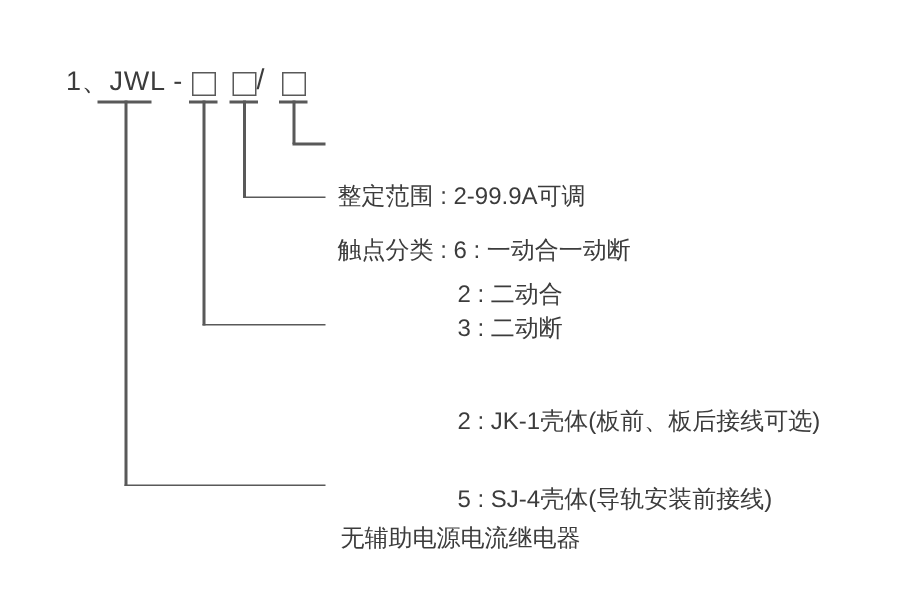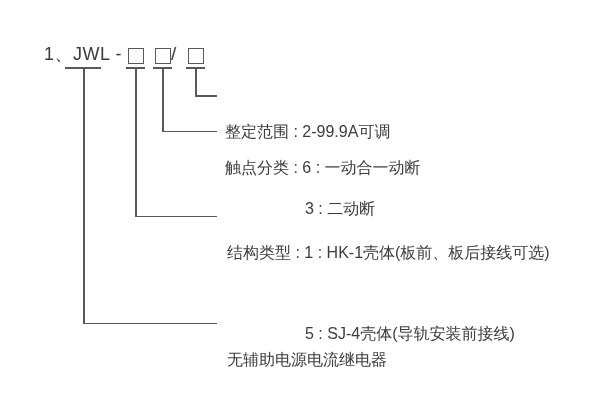--- a/index.html
+++ b/index.html
@@ -32,21 +32,21 @@
   .v-structure{left:135px;top:67px;height:150px;}
   .h-structure{left:135px;top:215.5px;width:82px;}
   .v-contact{left:162px;top:67px;height:65px;}
   .h-contact{left:162px;top:130.5px;width:55px;}
   .v-range{left:195px;top:67px;height:29px;}
   .h-range{left:195px;top:95px;width:22px;}
   .co{position:absolute;font-size:16px;line-height:20px;white-space:pre;margin-top:36px;}
   .co-a{left:225px;top:86px}
   .co-b{left:225px;top:122px}
   .co-c{left:305px;top:151px}
-  .co-d{left:305px;top:163px}
+  .co-d{left:305px;top:174px}
   .co-e{left:227px;top:207px}
   .co-f{left:305px;top:236px}
   .co-g{left:305px;top:262px}
   .co-h{left:305px;top:288px}
   .co-i{left:227px;top:314px}
 </style>
 </head>
 <body>
 
 <div class="stage">
@@ -67,18 +67,19 @@
   <div class="hln h-range"></div>
   <div class="vln v-contact"></div>
   <div class="hln h-contact"></div>
   <div class="vln v-structure"></div>
   <div class="hln h-structure"></div>
   <div class="vln v-product"></div>
   <div class="hln h-product"></div>
 
   <div class="co co-a">整定范围 : 2-99.9A可调</div>
   <div class="co co-b">触点分类 : 6 : 一动合一动断</div>
+  <div class="co co-c">2 : 二动合</div>
   <div class="co co-d">3 : 二动断</div>
-  <div class="co co-e">结构类型 : 1 : HK-1壳体(板前、板后接线可选)</div>
+  <div class="co co-f">2 : JK-1壳体(板前、板后接线可选)</div>
   <div class="co co-h">5 : SJ-4壳体(导轨安装前接线)</div>
   <div class="co co-i">无辅助电源电流继电器</div>
 
 </div>
 
 </body></html>

